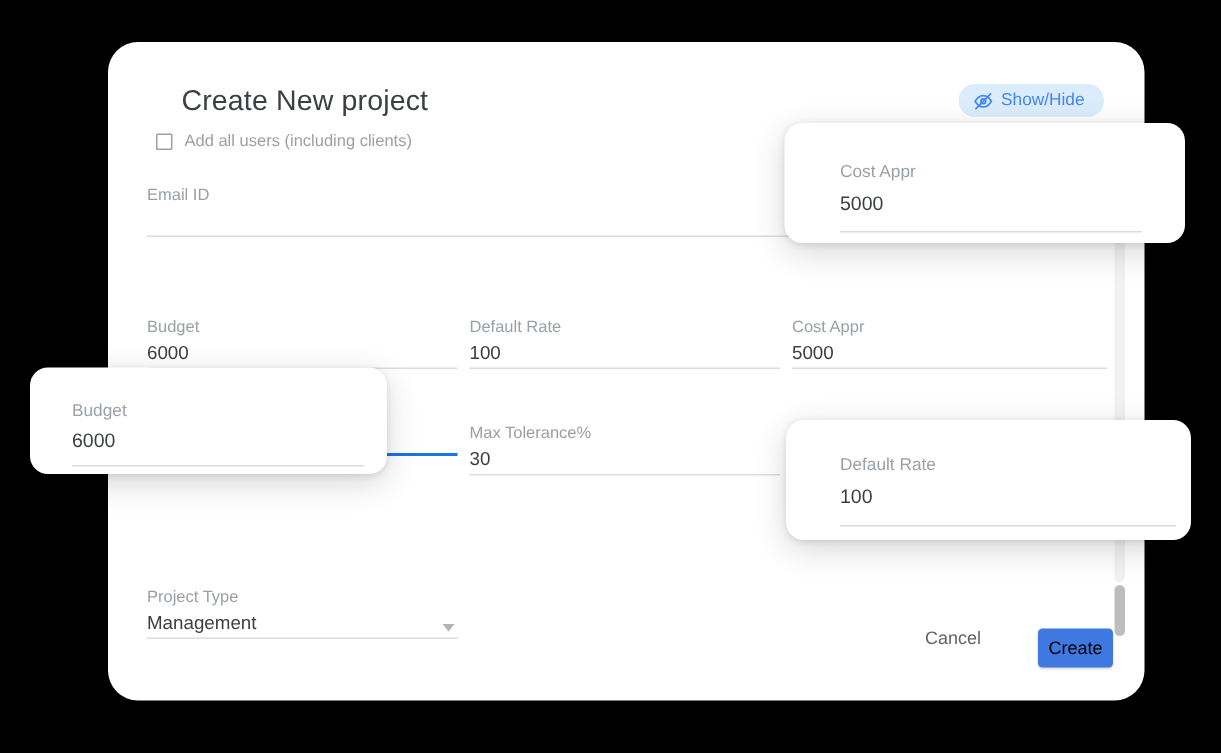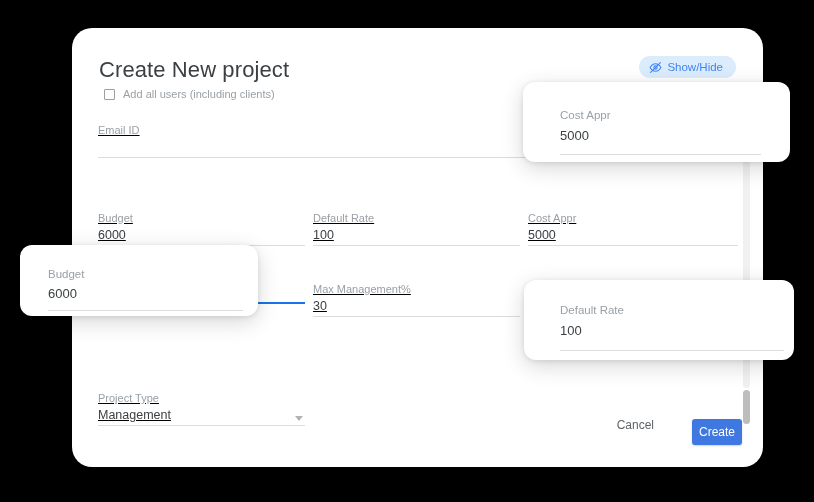--- a/index.html
+++ b/index.html
@@ -33,23 +33,23 @@
   }
 
   .modal-inner {
     position: absolute;
     inset: 0;
   }
 
   
   .modal-title {
     position: absolute;
-    left: 27px;
+    left: 49px;
     top: 29px;
-    font-size: 22px;
+    font-size: 19px;
     color: #3c4043;
     letter-spacing: .1px;
     white-space: nowrap;
   }
 
   .showhide-btn {
     position: absolute;
     right: 27px;
     top: 28px;
     height: 22px;
@@ -96,21 +96,20 @@
   .form {
     position: absolute;
     left: 0;
     top: 95px;
     right: 0;
     bottom: 0;
   }
 
   .field {
     position: absolute;
-    text-decoration: underline;
   }
   .field .lbl {
     font-size: 11px;
     color: #9aa0a6;
     line-height: 14px;
     white-space: nowrap;
   }
   .field .val {
     font-size: 12.5px;
     color: #3c4043;
@@ -153,21 +152,21 @@
   }
   .btn-create {
     position: absolute;
     right: 21px;
     bottom: 22px;
     width: 50px;
     height: 26px;
     background: #3f78e0;
     border: none;
     border-radius: 3px;
-    color: #ffffff;
+    color: #000000;
     font-family: "Liberation Sans", sans-serif;
     font-size: 12px;
     cursor: pointer;
     box-shadow: 0 1px 2px rgba(0,0,0,.18);
   }
 
   
   .scroll-track {
     position: absolute;
     right: 13px;
@@ -280,21 +279,21 @@
           <div class="underline"></div>
         </div>
 
         <div class="field" style="left:26px; top:159px; width:207px;">
           <div class="lbl"></div>
           <div class="val empty"></div>
           <div class="underline focused"></div>
         </div>
 
         <div class="field" style="left:241px; top:159px; width:207px;">
-          <div class="lbl">Max Management%</div>
+          <div class="lbl">Max Tolerance%</div>
           <div class="val">30</div>
           <div class="underline"></div>
         </div>
 
         <div class="field" style="left:456px; top:159px; width:210px;">
           <div class="lbl">Project Status</div>
           <div class="val empty"></div>
           <div class="underline"></div>
         </div>
 

